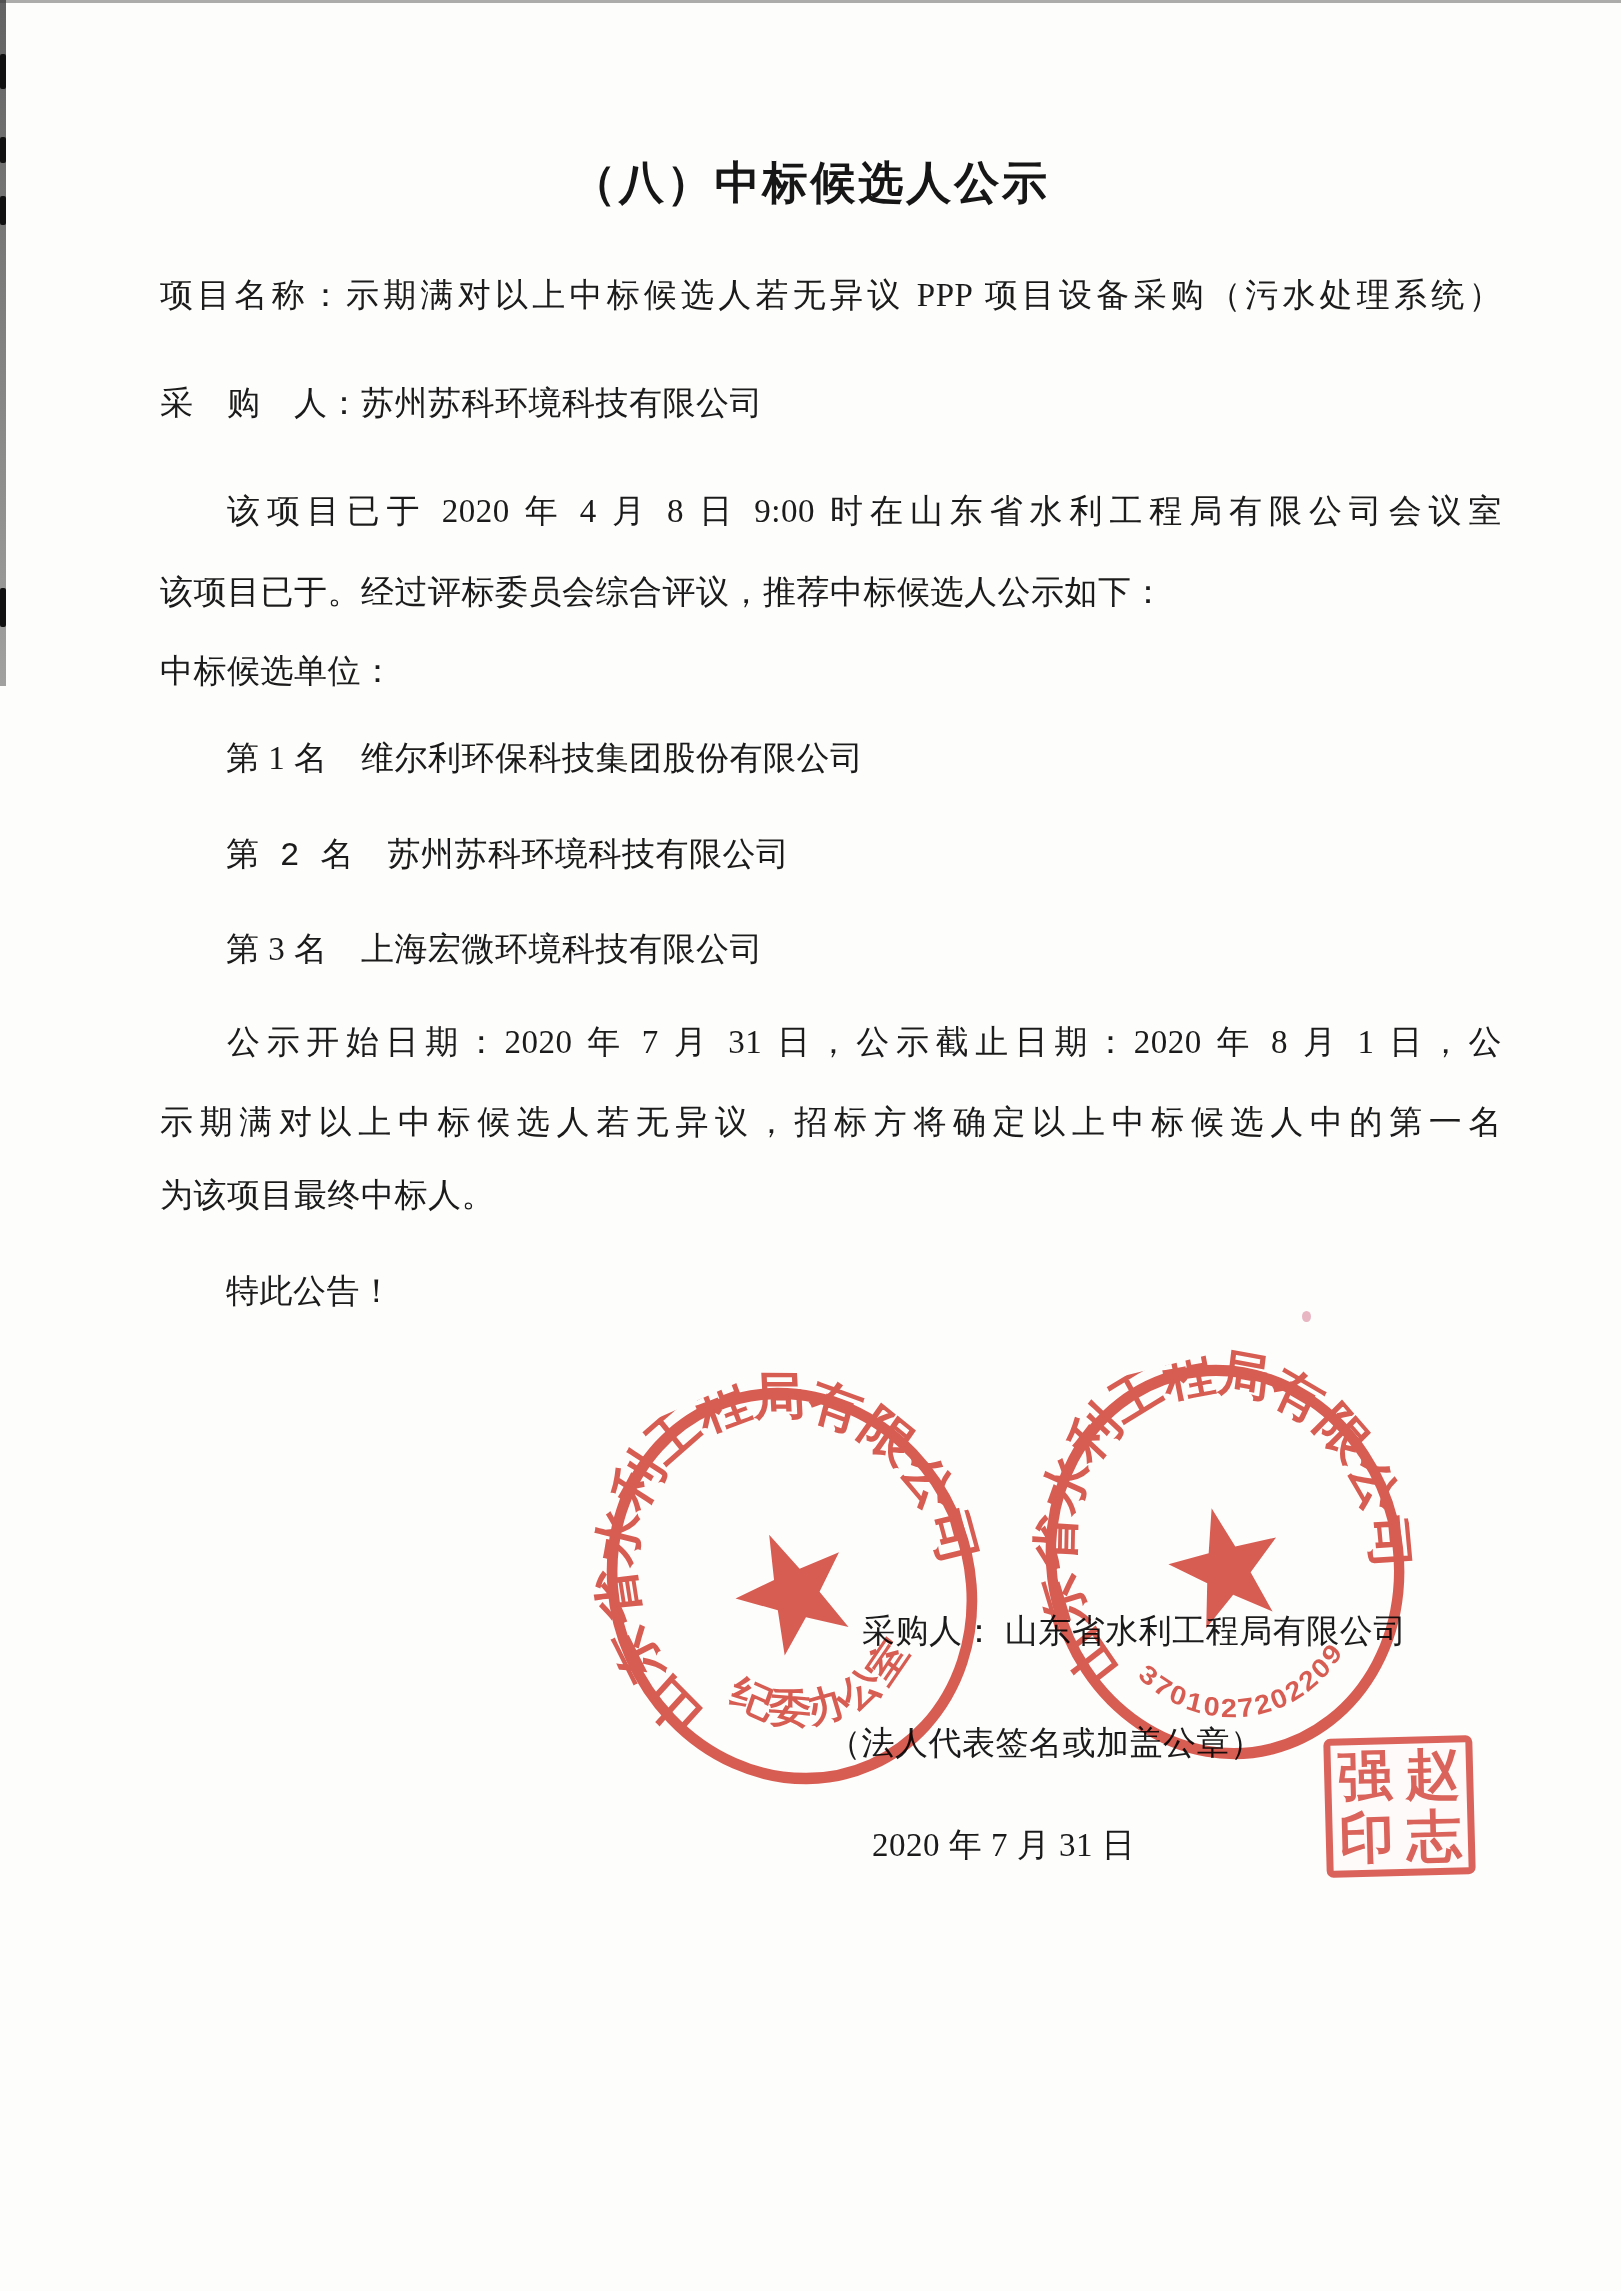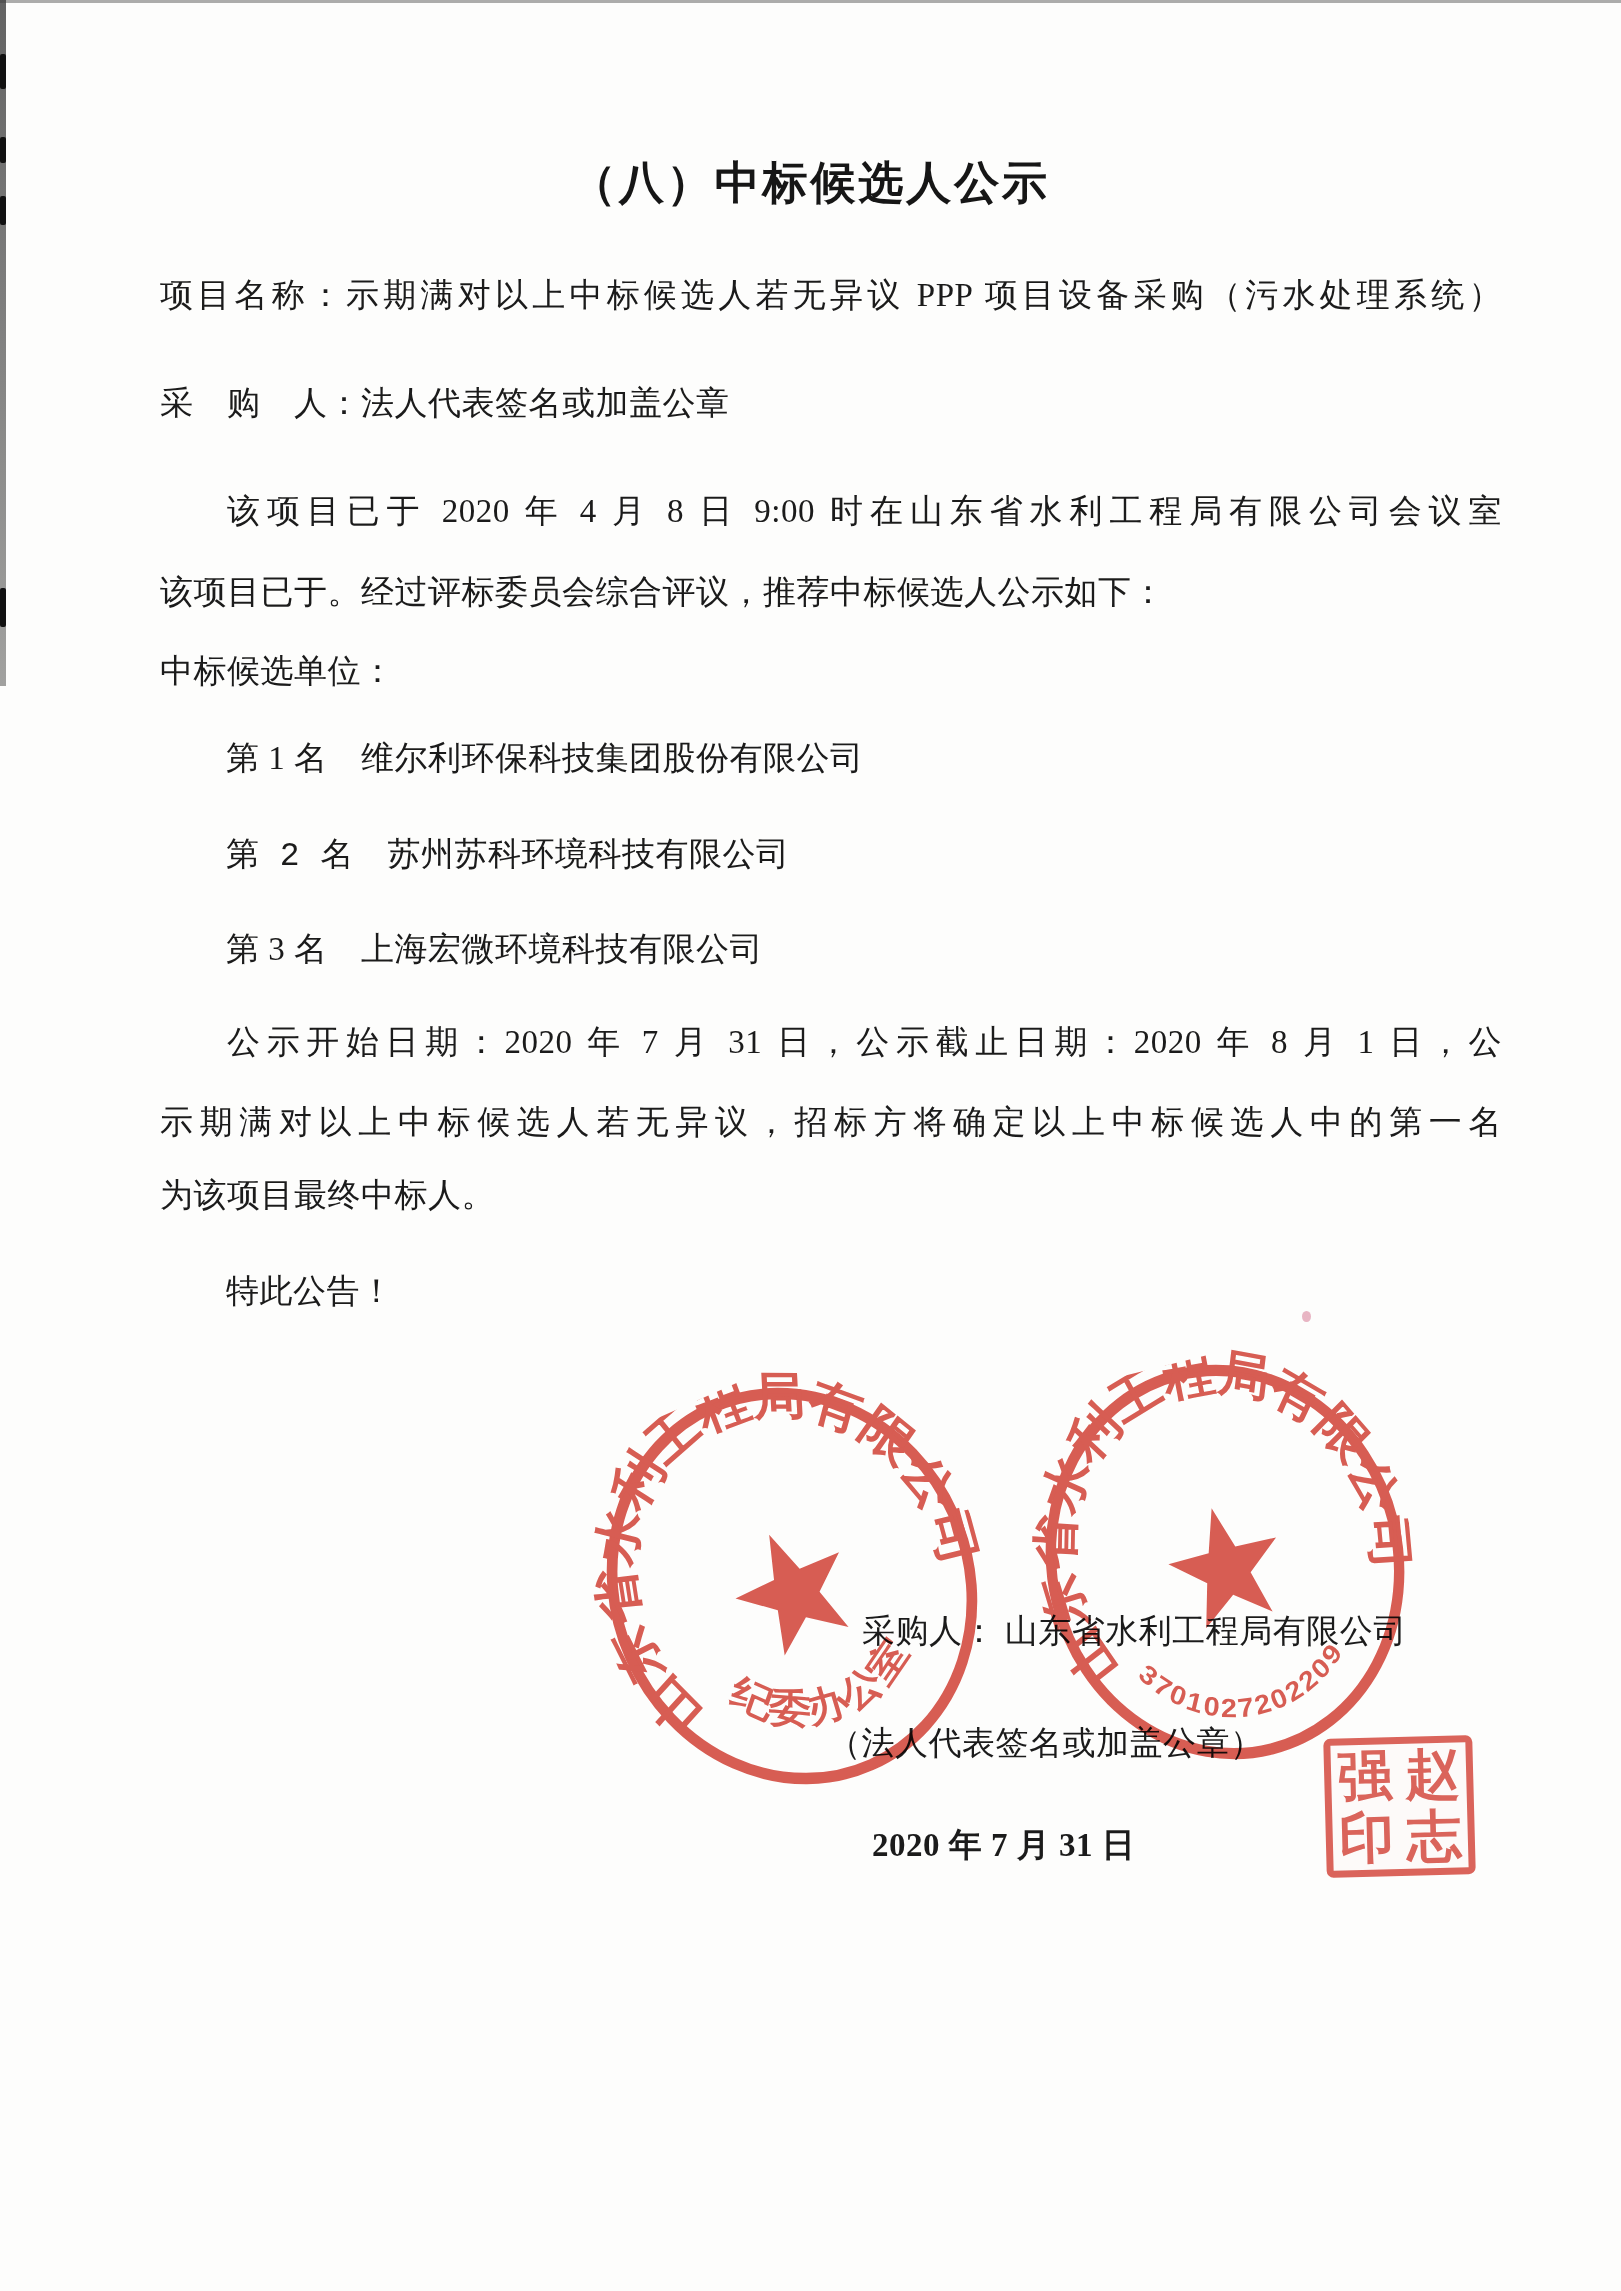--- a/index.html
+++ b/index.html
@@ -53,40 +53,40 @@
 <div class="blob" style="top:54px;height:35px;"></div>
 <div class="blob" style="top:137px;height:25.5px;"></div>
 <div class="blob" style="top:196px;height:29px;"></div>
 <div class="blob" style="top:588px;height:39px;"></div>
 <div class="speck" style="left:1302px;top:1311px;width:8.8px;height:10.8px;background:#e09cb0;opacity:.75;"></div>
 
 <div class="title">（八）中标候选人公示</div>
 
 <div class="tline just" style="left:160px;top:275px;">项目名称：示期满对以上中标候选人若无异议 PPP 项目设备采购（污水处理系统）</div>
 
-<div class="tline" style="left:160px;top:383px;">采　购　人：法人代表签名或加盖公章</div>
+<div class="tline" style="left:160px;top:383px;">采　购　人：苏州苏科环境科技有限公司</div>
 
 <div class="tline just indent" style="left:160px;top:491px;">该项目已于 2020 年 4 月 8 日 9:00 时在山东省水利工程局有限公司会议室</div>
 <div class="tline" style="left:160px;top:572px;">该项目已于。经过评标委员会综合评议，推荐中标候选人公示如下：</div>
 
 <div class="tline" style="left:160px;top:651px;">中标候选单位：</div>
 
 <div class="tline" style="left:226px;top:738px;">第 1 名　维尔利环保科技集团股份有限公司</div>
 <div class="tline" style="left:226px;top:836px;font-family:Liberation Mono, monospace;">第 2 名　苏州苏科环境科技有限公司</div>
 <div class="tline" style="left:226px;top:929px;">第 3 名　上海宏微环境科技有限公司</div>
 
 <div class="tline just indent" style="left:160px;top:1022px;">公示开始日期：2020 年 7 月 31 日，公示截止日期：2020 年 8 月 1 日，公</div>
 <div class="tline just" style="left:160px;top:1102px;">示期满对以上中标候选人若无异议，招标方将确定以上中标候选人中的第一名</div>
 <div class="tline" style="left:160px;top:1175px;">为该项目最终中标人。</div>
 
 <div class="tline" style="left:226px;top:1262px;margin-top:9px;">特此公告！</div>
 
 <div class="tline" style="left:862px;top:1611px;">采购人： 山东省水利工程局有限公司</div>
 <div class="tline" style="left:828px;top:1723px;">（法人代表签名或加盖公章）</div>
-<div class="tline" style="left:872px;top:1825px;font-weight:bold;">2020 年 7 月 31 日</div>
+<div class="tline" style="left:872px;top:1825px;">2020 年 7 月 31 日</div>
 
 <svg class="stamp" style="left:600px;top:1378px;transform:rotate(-24deg);" width="384" height="416" viewBox="0 0 200 200" preserveAspectRatio="none">
   <ellipse class="stamp-ring" cx="100" cy="100" rx="92" ry="94"></ellipse>
   <path id="ring1" d="M 32,138 A 80,80 0 1 1 168,138" fill="none"></path>
   <text class="ring-text" textLength="322" lengthAdjust="spacingAndGlyphs"><textPath href="#ring1">山东省水利工程局有限公司</textPath></text>
   <polygon class="star" points="100,73 107.3,93.9 129.5,94.4 111.9,107.9 118.2,129.1 100,116.5 81.8,129.1 88.1,107.9 70.5,94.4 92.7,93.9"></polygon>
   <path id="bottom1" d="M 46,138 A 66,66 0 0 0 154,138" fill="none"></path>
   <text class="sub-text" textLength="108" lengthAdjust="spacingAndGlyphs"><textPath href="#bottom1">纪委办公室</textPath></text>
 </svg>
 

